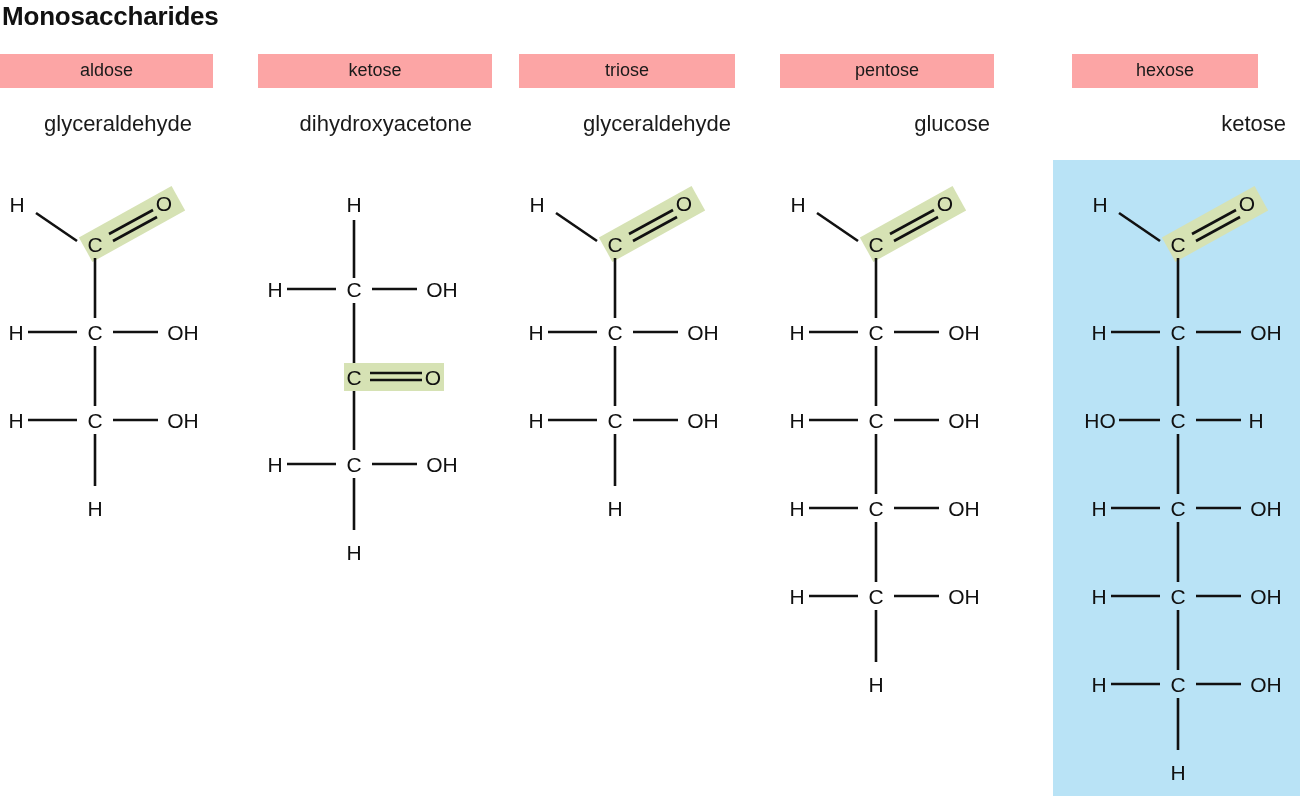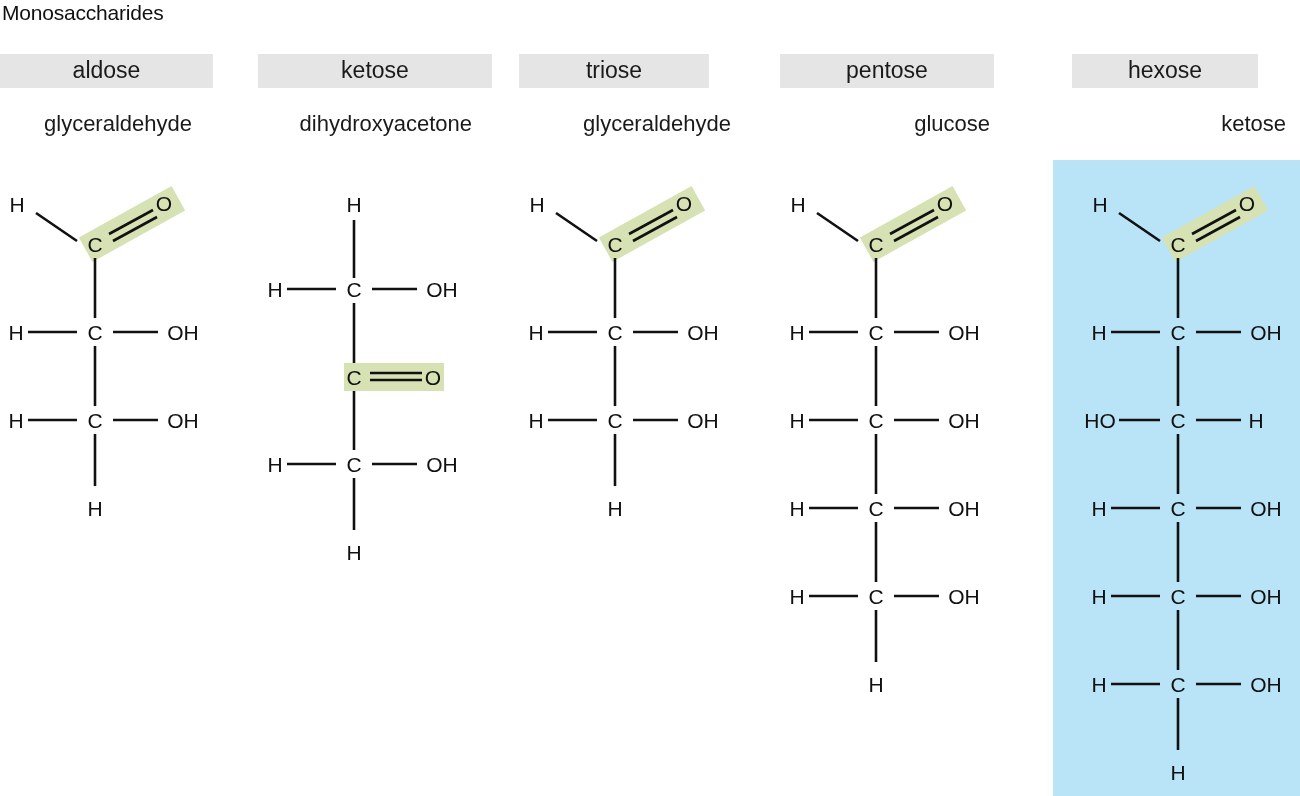--- a/index.html
+++ b/index.html
@@ -1,39 +1,39 @@
 <!DOCTYPE html>
 <html><head>
 <meta charset="utf-8">
 <style>
   html, body { margin: 0; padding: 0; background: #ffffff; }
   body { width: 1300px; height: 796px; position: relative; overflow: hidden;
          font-family: "Liberation Sans", sans-serif; color: #111; }
-  .title { position: absolute; left: 2px; top: 1px; font-weight: normal; font-size: 21px; letter-spacing: -0.2px; }
+  .title { position: absolute; left: 2px; top: 1px; font-weight: bold; font-size: 26px; letter-spacing: -0.2px; }
   .hexose-panel { position: absolute; left: 1053px; top: 160px; width: 247px; height: 636px; background: #b9e3f6; }
-  .header { position: absolute; top: 54px; height: 34px; background: #e5e5e5; text-align: center;
-            font-size: 23px; line-height: 33px; color: #1a1a1a; }
+  .header { position: absolute; top: 54px; height: 34px; background: #fca5a5; text-align: center;
+            font-size: 18px; line-height: 33px; color: #1a1a1a; }
   .name { position: absolute; top: 107px; text-align: right; font-size: 22px; line-height: 34px; color: #1a1a1a; }
   svg.diagram { position: absolute; left: 0; top: 0; }
   svg text { font-family: "Liberation Sans", sans-serif; font-size: 21px; fill: #111; }
 </style>
 </head>
 <body>
 
 <div class="title">Monosaccharides</div>
 
 <div class="hexose-panel"></div>
 
 <div class="header" style="left:0px;width:213px;">aldose</div>
 <div class="name" style="left:0px;width:192px;">glyceraldehyde</div>
 
 <div class="header" style="left:258px;width:234px;">ketose</div>
 <div class="name" style="left:264px;width:208px;">dihydroxyacetone</div>
 
-<div class="header" style="left:519px;width:190px;">triose</div>
+<div class="header" style="left:519px;width:216px;">triose</div>
 <div class="name" style="left:519px;width:212px;">glyceraldehyde</div>
 
 <div class="header" style="left:780px;width:214px;">pentose</div>
 <div class="name" style="left:780px;width:210px;">glucose</div>
 
 <div class="header" style="left:1072px;width:186px;">hexose</div>
 <div class="name" style="left:1072px;width:214px;">ketose</div>
 
 <svg class="diagram" id="diagram" width="1300" height="796" viewBox="0 0 1300 796" xmlns="http://www.w3.org/2000/svg">
     <g transform="translate(132,224) rotate(-29)">

